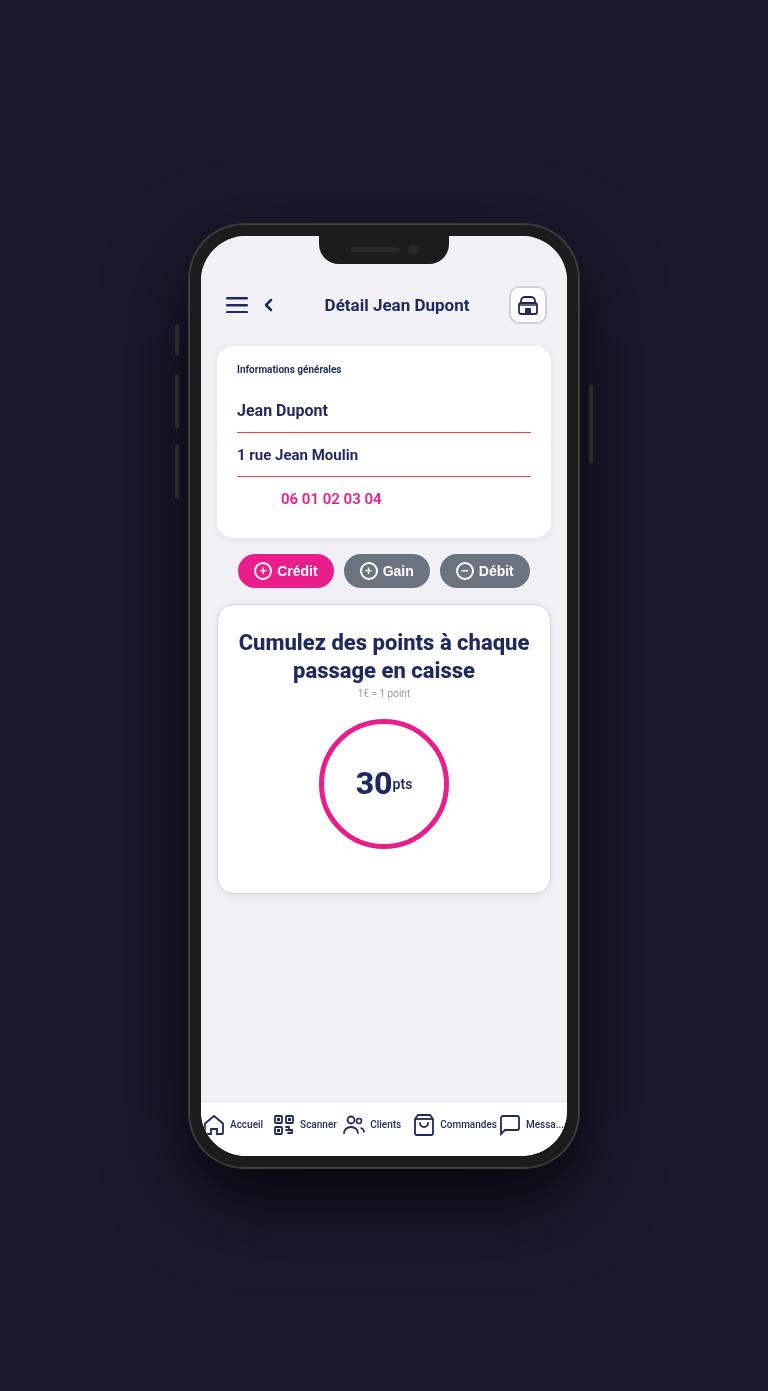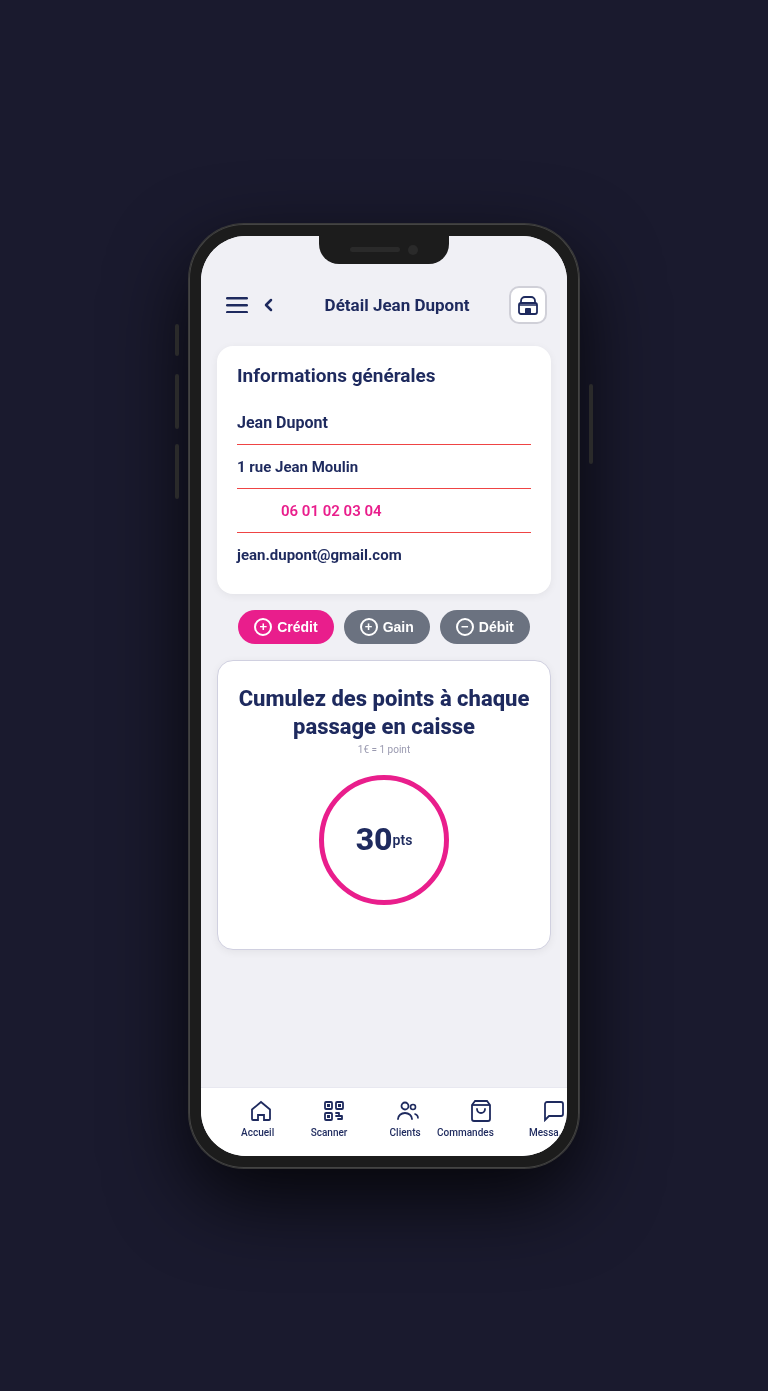--- a/index.html
+++ b/index.html
@@ -127,21 +127,21 @@
 
     
     .info-card {
       background: white;
       border-radius: 16px;
       padding: 18px 20px;
       box-shadow: 0 2px 8px rgba(0,0,0,0.06);
     }
 
     .info-card-title {
-      font-size: 19px;
+      font-size: 10px;
       font-weight: 700;
       color: #1e2a5e;
       margin-bottom: 14px;
     }
 
     .info-row {
       padding: 12px 0;
       border-bottom: 1px solid #ef4444;
     }
     .info-row:last-child { border-bottom: none; }
@@ -289,22 +289,22 @@
     .bottom-nav {
       display: flex;
       background: white;
       border-top: 1px solid #e8e8f0;
       padding: 10px 0 18px;
     }
 
     .nav-item {
       flex: 1;
       display: flex;
-      flex-direction: column;
-      align-items: flex-end;
+      flex-direction: row;
+      align-items: center;
       gap: 3px;
       cursor: pointer;
     }
 
     .nav-icon {
       width: 26px;
       height: 26px;
       display: flex;
       align-items: center;
       justify-content: center;
@@ -365,23 +365,20 @@
       <div class="info-card">
         <div class="info-card-title">Informations générales</div>
         <div class="info-row">
           <span class="info-name">Jean Dupont</span>
         </div>
         <div class="info-row">
           <span class="info-address">1 rue Jean Moulin</span>
         </div>
         <div class="info-row">
           <span class="info-phone">06 01 02 03 04</span>
-        </div>
-        <div class="info-row">
-          <span class="info-email">jean.dupont@gmail.com</span>
         </div>
       </div>
 
       <div class="action-buttons">
         <button class="btn-credit">
           <div class="btn-icon-circle">+</div>
           <span>Crédit</span>
         </button>
         <button class="btn-gain">
           <div class="btn-icon-circle">+</div>

